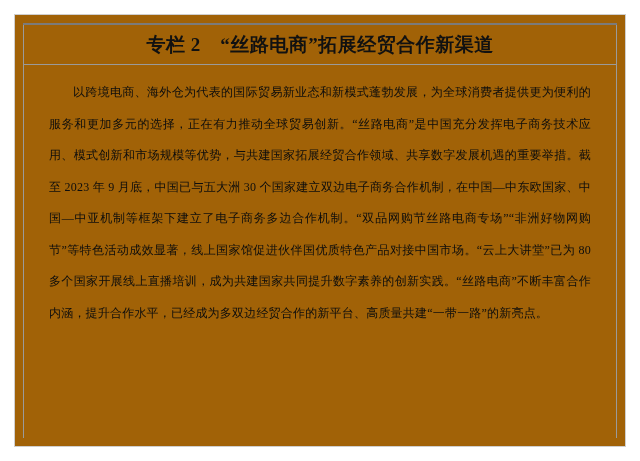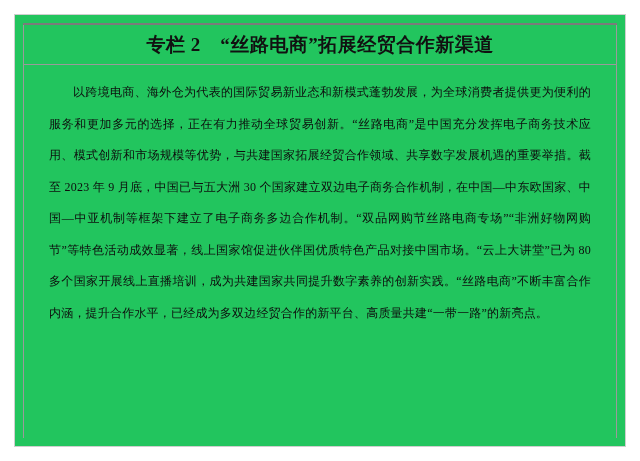--- a/index.html
+++ b/index.html
@@ -19,21 +19,21 @@
     height: 461px;
     background: #ffffff;
     box-sizing: border-box;
   }
   .box {
     position: absolute;
     left: 14px;
     top: 14px;
     width: 612px;
     height: 433px;
-    background: #22c55e;
+    background: #a16207;
     box-sizing: border-box;
     border: 1px solid #cfcfcf;
   }
   .box-inner {
     position: absolute;
     left: 8px;
     top: 8px;
     right: 8px;
     bottom: 8px;
     border-left: 1px solid #9a9a9a;

